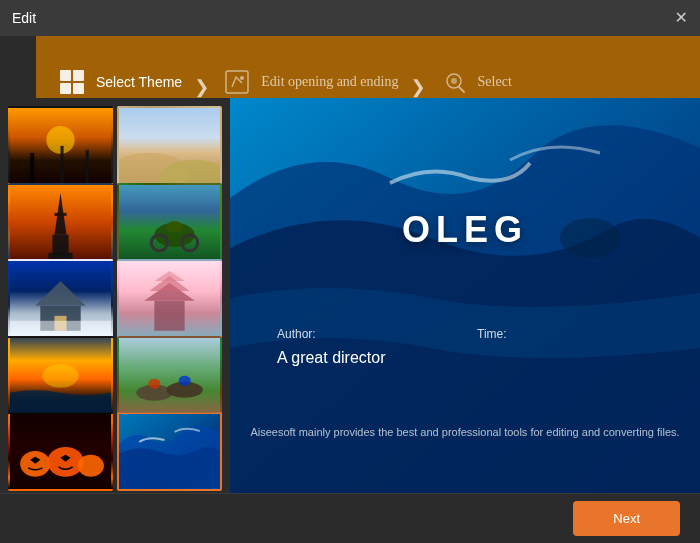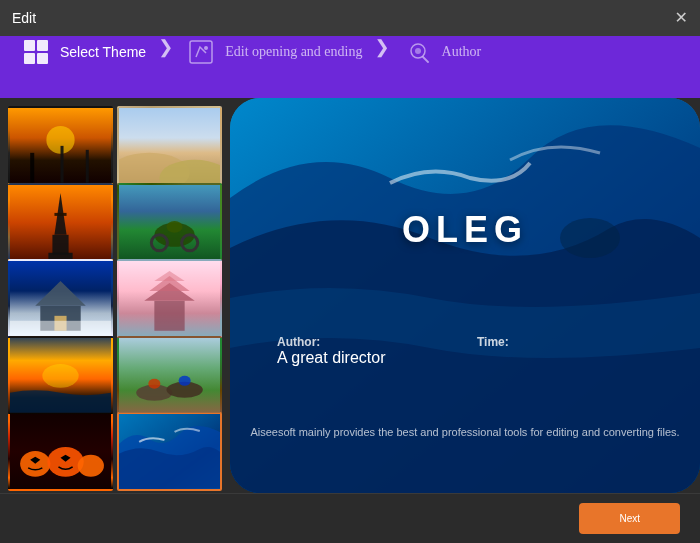--- a/index.html
+++ b/index.html
@@ -29,25 +29,26 @@
       font-size: 16px;
       cursor: pointer;
       background: none;
       border: none;
       line-height: 1;
     }
 
     
     #step-bar {
       display: flex;
-      align-items: flex-start;
-      background: #6d28d9;
+      align-items: flex-end;
+      background: #a16207;
       height: 62px;
       padding: 0 20px;
       gap: 0;
+      margin-left: 36px;
     }
     .step-item {
       display: flex;
       align-items: center;
       gap: 8px;
       color: #fff;
       font-size: 14px;
       white-space: nowrap;
     }
     .step-item.active { opacity: 1; }
@@ -104,21 +105,20 @@
 
     
     #preview-panel {
       flex: 1;
       background: #1a1a1a;
       display: flex;
       align-items: center;
       justify-content: center;
       position: relative;
       overflow: hidden;
-      border-radius: 30px;
     }
 
     #preview-canvas {
       width: 100%;
       height: 100%;
       position: relative;
       overflow: hidden;
     }
 
     
@@ -169,21 +169,21 @@
       bottom: 32%;
       left: 50%;
       transform: translateX(-50%);
       width: 80%;
       display: grid;
       grid-template-columns: 1fr 1fr;
       gap: 4px 24px;
       color: #fff;
       font-size: 12px;
     }
-    .info-label { opacity: 0.8; margin-bottom: 0; font-weight: bold; }
+    .info-label { opacity: 0.8; margin-bottom: 8px; }
     .info-value { font-size: 16px; }
 
     .preview-footer-text {
       position: absolute;
       bottom: 14%;
       left: 50%;
       transform: translateX(-50%);
       color: rgba(255,255,255,0.7);
       font-size: 11px;
       white-space: nowrap;
@@ -199,21 +199,21 @@
       justify-content: flex-end;
       padding: 0 20px;
       border-top: 1px solid #3a3a3a;
     }
 
     #next-button {
       background: #e8752a;
       color: #fff;
       border: none;
       padding: 10px 40px;
-      font-size: 10px;
+      font-size: 13px;
       border-radius: 4px;
       cursor: pointer;
     }
 
     
     .t1 { background: linear-gradient(180deg, #ff9900 0%, #cc6600 30%, #222 60%, #111 100%); }
     .t2 { background: linear-gradient(135deg, #d4a96a 0%, #c8b08a 40%, #b8a070 60%, #d4c090 100%); }
     .t3 { background: linear-gradient(180deg, #ff8800 20%, #cc4400 50%, #886633 70%, #223355 100%); }
     .t4 { background: linear-gradient(135deg, #448822 20%, #228833 40%, #335500 60%, #556622 80%); }
     .t5 { background: linear-gradient(180deg, #0033aa 0%, #003388 30%, #112244 60%, #aabbcc 80%, #eeeeff 100%); }
@@ -269,21 +269,21 @@
   <span class="step-arrow">❯</span>
 
   <div class="step-item inactive">
     <div class="step-icon">
       <svg width="26" height="26" viewBox="0 0 26 26" fill="none">
         <circle cx="13" cy="12" r="7" stroke="white" stroke-width="1.5" fill="none" opacity="0.8"></circle>
         <line x1="18" y1="18" x2="23" y2="23" stroke="white" stroke-width="1.8" opacity="0.8" stroke-linecap="round"></line>
         <circle cx="13" cy="12" r="3" fill="white" opacity="0.6"></circle>
       </svg>
     </div>
-    <span>Author</span>
+    <span>Select</span>
   </div>
 </div>
 
 <div id="main-content">
 
   <div id="thumbnail-panel">
 
     <div class="thumb-item t1">
       <div class="thumb-inner" style="background:linear-gradient(180deg,#ffaa00 0%,#884400 40%,#222 70%,#111 100%); position:relative; overflow:hidden;">
 

